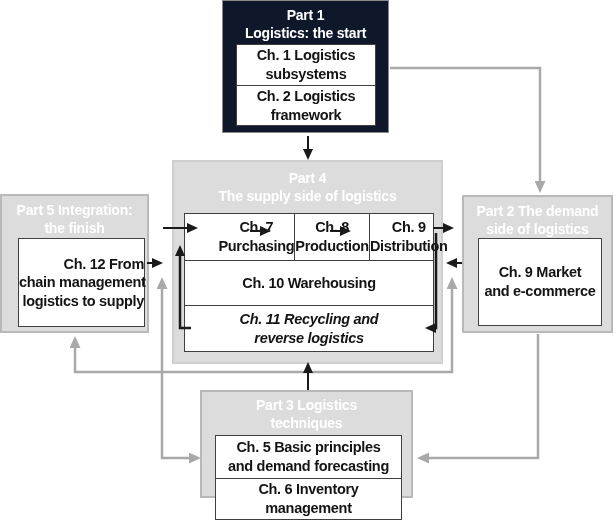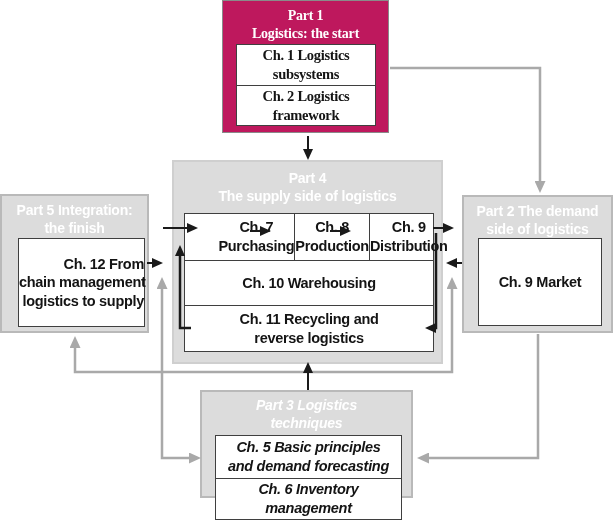--- a/index.html
+++ b/index.html
@@ -12,23 +12,22 @@
   }
   .part{
     position:absolute;
     box-sizing:border-box;
   }
   .part.light{
     background:#dcdcdc;
     border:2px solid #b9b9b9;
   }
   .part.dark{
-    background:#be185d;
+    background:#0f172a;
     border:1px solid #8a8a8a;
-    font-family:Liberation Serif, serif;
   }
   .part-title{
     position:absolute;
     left:0;right:0;
     text-align:center;
     color:#ffffff;
     font-weight:bold;
     font-size:14px;
     line-height:1.28;
     letter-spacing:-0.2px;
@@ -113,21 +112,21 @@
           <div class="ln">Production</div>
         </div>
         <div class="col" style="width:85px;">
           <div class="ln">Ch. 9</div>
           <div class="ln">Distribution</div>
         </div>
       </div>
       <div class="row" style="height:45px;">
         <div class="ln">Ch. 10 Warehousing</div>
       </div>
-      <div class="row" style="flex:1 1 auto;">
+      <div class="row" style="flex:1 1 auto;font-style:italic;">
         <div class="ln">Ch. 11 Recycling and</div>
         <div class="ln">reverse logistics</div>
       </div>
     </div>
   </div>
 
   <div class="part light" style="left:0;top:194px;width:149px;height:139px;">
     <div class="part-title" style="top:6px;">
       <div>Part 5 Integration:</div>
       <div>the finish</div>
@@ -142,25 +141,26 @@
   </div>
 
   <div class="part light" style="left:462px;top:195px;width:151px;height:138px;">
     <div class="part-title" style="top:6px;">
       <div>Part 2 The demand</div>
       <div>side of logistics</div>
     </div>
     <div class="inner" style="left:14px;top:41px;width:124px;height:88px;">
       <div class="row" style="flex:1 1 50%;">
         <div class="ln">Ch. 9 Market</div>
-      </div>
-    </div>
-  </div>
-
-  <div class="part light" style="left:200px;top:390px;width:213px;height:108px;font-style:italic;">
+        <div class="ln">and e-commerce</div>
+      </div>
+    </div>
+  </div>
+
+  <div class="part light" style="left:200px;top:390px;width:213px;height:108px;">
     <div class="part-title" style="top:5px;">
       <div>Part 3 Logistics</div>
       <div>techniques</div>
     </div>
     <div class="inner" style="left:13px;top:43px;width:187px;height:85px;justify-content:center;">
       <div class="row" style="flex:1 1 50%;">
         <div class="ln">Ch. 5 Basic principles</div>
         <div class="ln">and demand forecasting</div>
       </div>
       <div class="row" style="flex:1 1 50%;">

